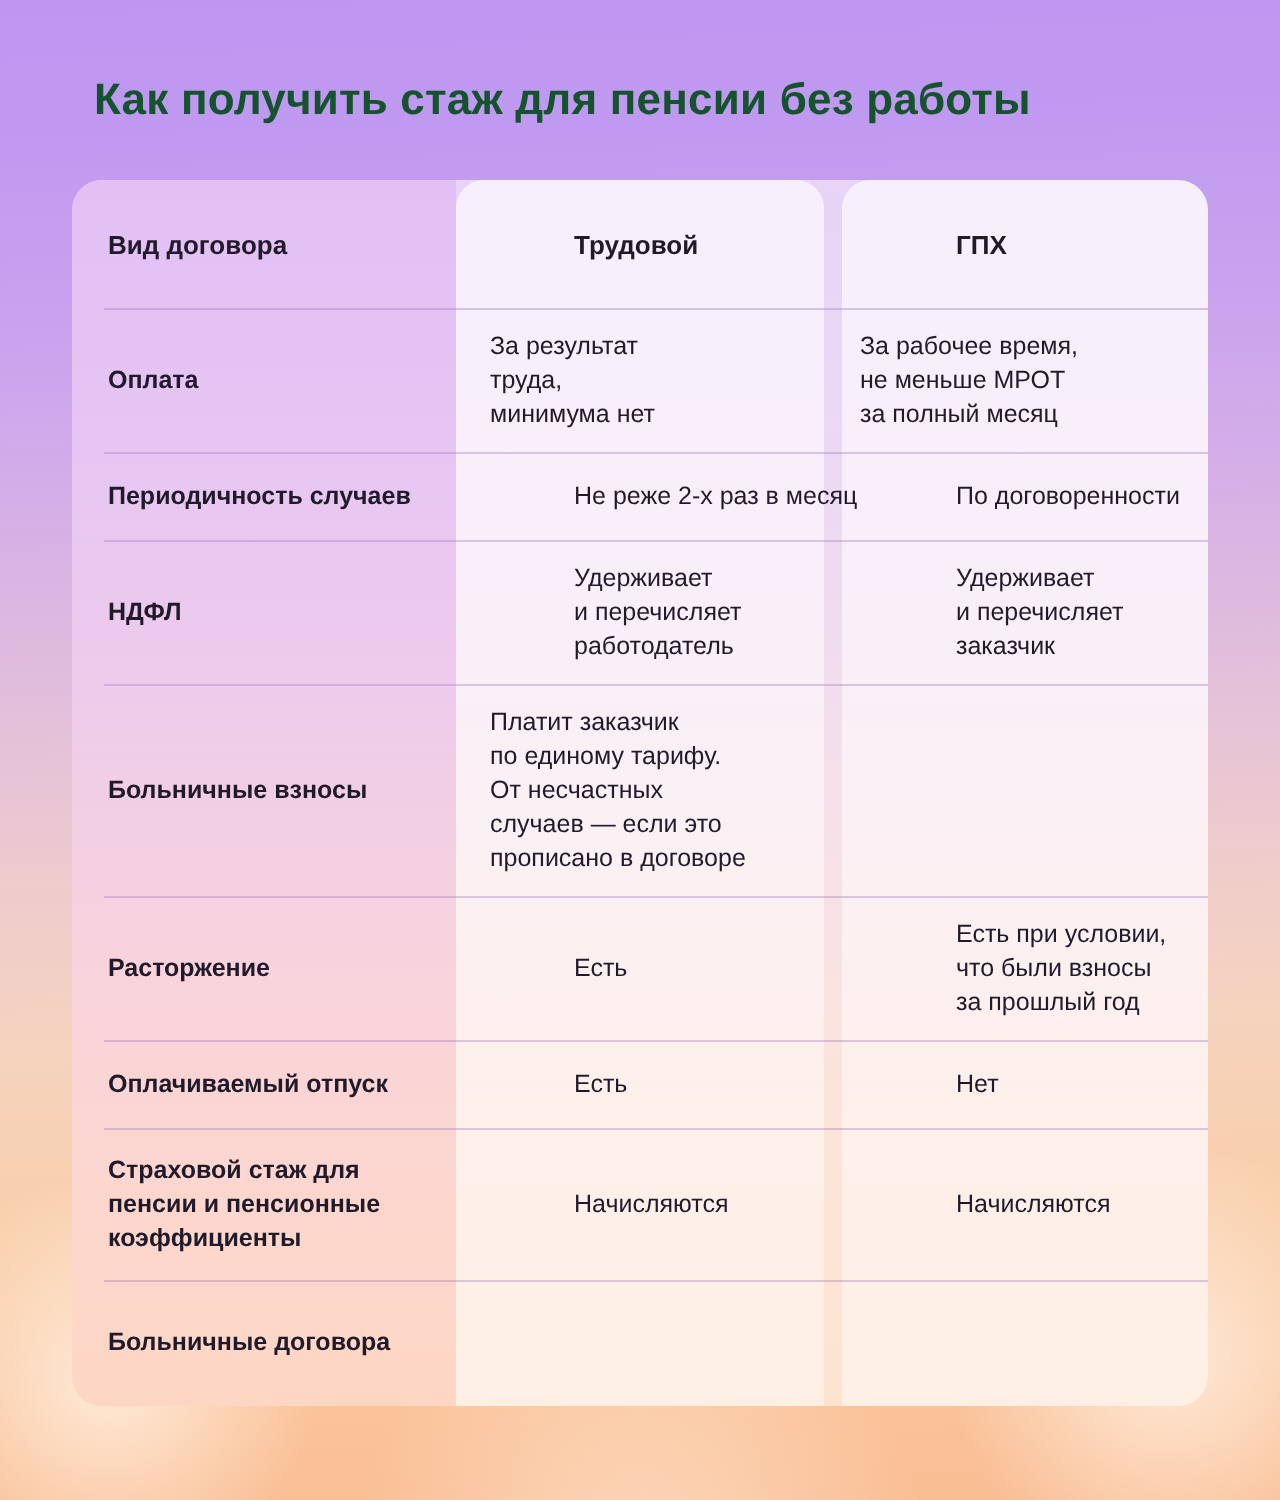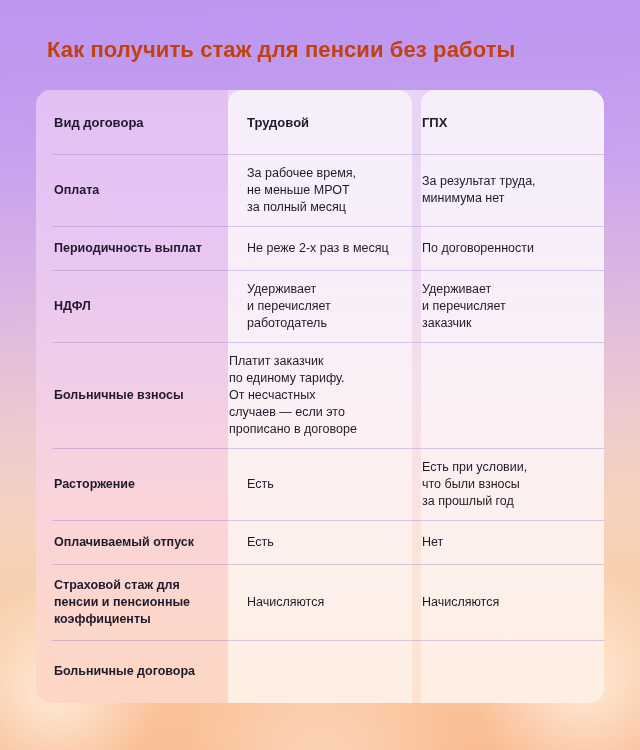--- a/index.html
+++ b/index.html
@@ -51,21 +51,21 @@
   }
 
   
   .page-title {
     position: absolute;
     left: 47px;
     top: 36px;
     width: 560px;
     font-size: 22px;
     font-weight: bold;
-    color: #c2410c;
+    color: #14532d;
     letter-spacing: 0.1px;
     line-height: 28px;
     white-space: nowrap;
   }
 
   
   .card {
     position: absolute;
     left: 36px;
     top: 90px;
@@ -164,24 +164,26 @@
     padding: 0 14px 0 0;
   }
   .cell-label {
     flex: 0 0 192px;
     padding-left: 18px;
     font-weight: bold;
   }
   .cell-v1 {
     flex: 0 0 193px;
     padding-left: 19px;
+    margin-left: 40px;
   }
   .cell-v2 {
     flex: 1 1 auto;
     padding-left: 1px;
+    margin-left: 16px;
   }
 
   
   .row-head { height: 64px; }
   .row-head .cell { font-weight: bold; font-size: 13px; }
   .row-head .cell-v1,
   .row-head .cell-v2 { font-weight: bold; }
 
   .h-pay        { height: 72px; }
   .h-freq       { height: 44px; }
@@ -212,26 +214,26 @@
   <div class="table">
 
     <div class="row row-head">
       <div class="cell cell-label">Вид договора</div>
       <div class="cell cell-v1">Трудовой</div>
       <div class="cell cell-v2">ГПХ</div>
     </div>
 
     <div class="row h-pay">
       <div class="cell cell-label">Оплата</div>
+      <div class="cell cell-v2">За результат труда,<br>минимума нет</div>
       <div class="cell cell-v1">За рабочее время,<br>не меньше МРОТ<br>за полный месяц</div>
-      <div class="cell cell-v2">За результат труда,<br>минимума нет</div>
     </div>
 
     <div class="row h-freq">
-      <div class="cell cell-label">Периодичность выплат</div>
+      <div class="cell cell-label">Периодичность случаев</div>
       <div class="cell cell-v1">Не реже 2-х раз в месяц</div>
       <div class="cell cell-v2">По договоренности</div>
     </div>
 
     <div class="row h-ndfl">
       <div class="cell cell-label">НДФЛ</div>
       <div class="cell cell-v1">Удерживает<br>и перечисляет<br>работодатель</div>
       <div class="cell cell-v2">Удерживает<br>и перечисляет<br>заказчик</div>
     </div>
 

